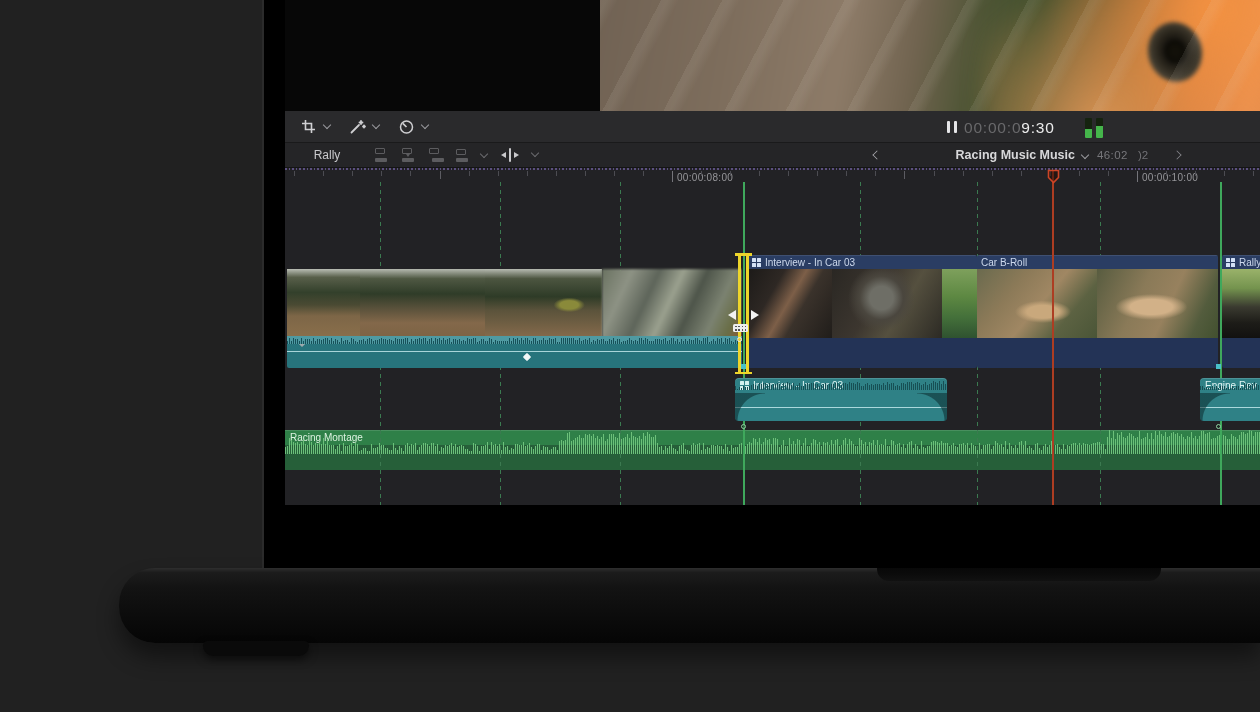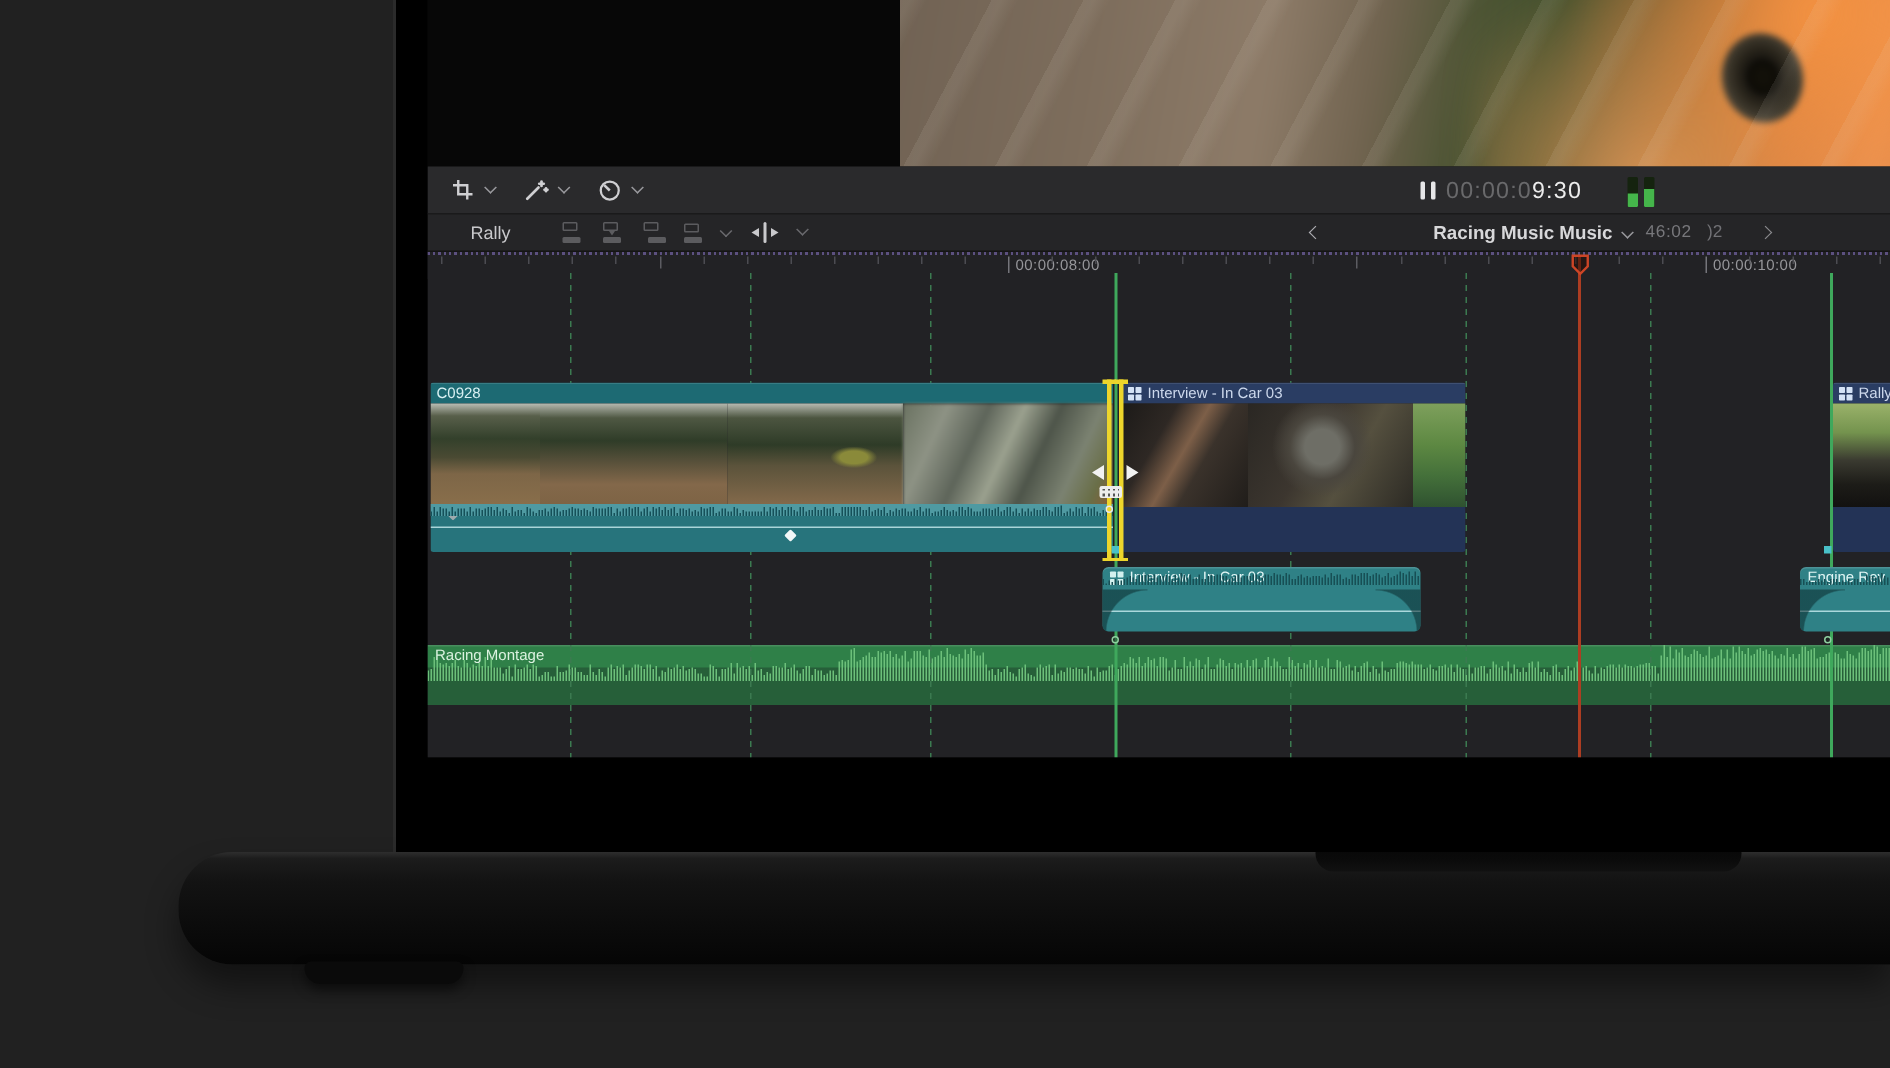--- a/index.html
+++ b/index.html
@@ -802,23 +802,20 @@
               <i style="left:964px;width:1.4px;height:23.6px"></i>
               <i style="left:966px;width:1.4px;height:23.4px"></i>
               <i style="left:968px;width:1.4px;height:17.7px"></i>
               <i style="left:970px;width:1.4px;height:22.5px"></i>
               <i style="left:972px;width:1.4px;height:22.1px"></i>
               <i style="left:974px;width:1.4px;height:21.9px"></i>
             </div>
         </div>
 
         <div class="vclip teal" style="left:2px;width:455px">
-          <div class="vhead">
-              <span>C0928</span>
-            </div>
           <div class="vthumbs">
             <div class="th-road1" style="width:73px"></div>
             <div class="th-road2" style="width:125px"></div>
             <div class="th-jump" style="width:117px"></div>
             <div class="th-blur" style="width:140px"></div>
           </div>
           <div class="vbottom">
             <div class="vol-line" style="top:13px"></div>
             <div class="kf-diamond" style="left:237px;top:16px"></div>
             <div class="shield" style="left:11px;top:0px"></div>
@@ -1066,20 +1063,30 @@
             <span>Interview - In Car 03</span>
           </div>
           <div class="vthumbs">
             <div class="th-arm" style="width:84px"></div>
             <div class="th-helmet" style="width:110px"></div>
             <div class="th-window" style="width:35px"></div>
           </div>
           <div class="vbottom"></div>
         </div>
 
+        <div class="vclip blue" style="left:692px;width:241px">
+          <div class="vhead">
+              <span>Car B-Roll</span>
+            </div>
+          <div class="vthumbs">
+            <div class="th-aer1" style="width:120px"></div>
+            <div class="th-aer2" style="width:121px"></div>
+          </div>
+          <div class="vbottom"></div>
+        </div>
 
         <div class="vclip blue" style="left:937px;width:40px">
           <div class="vhead">
             <span class="mc">
                 <i></i>
                 <i></i>
                 <i></i>
                 <i></i>
               </span>
             <span>Rally Ra</span>

